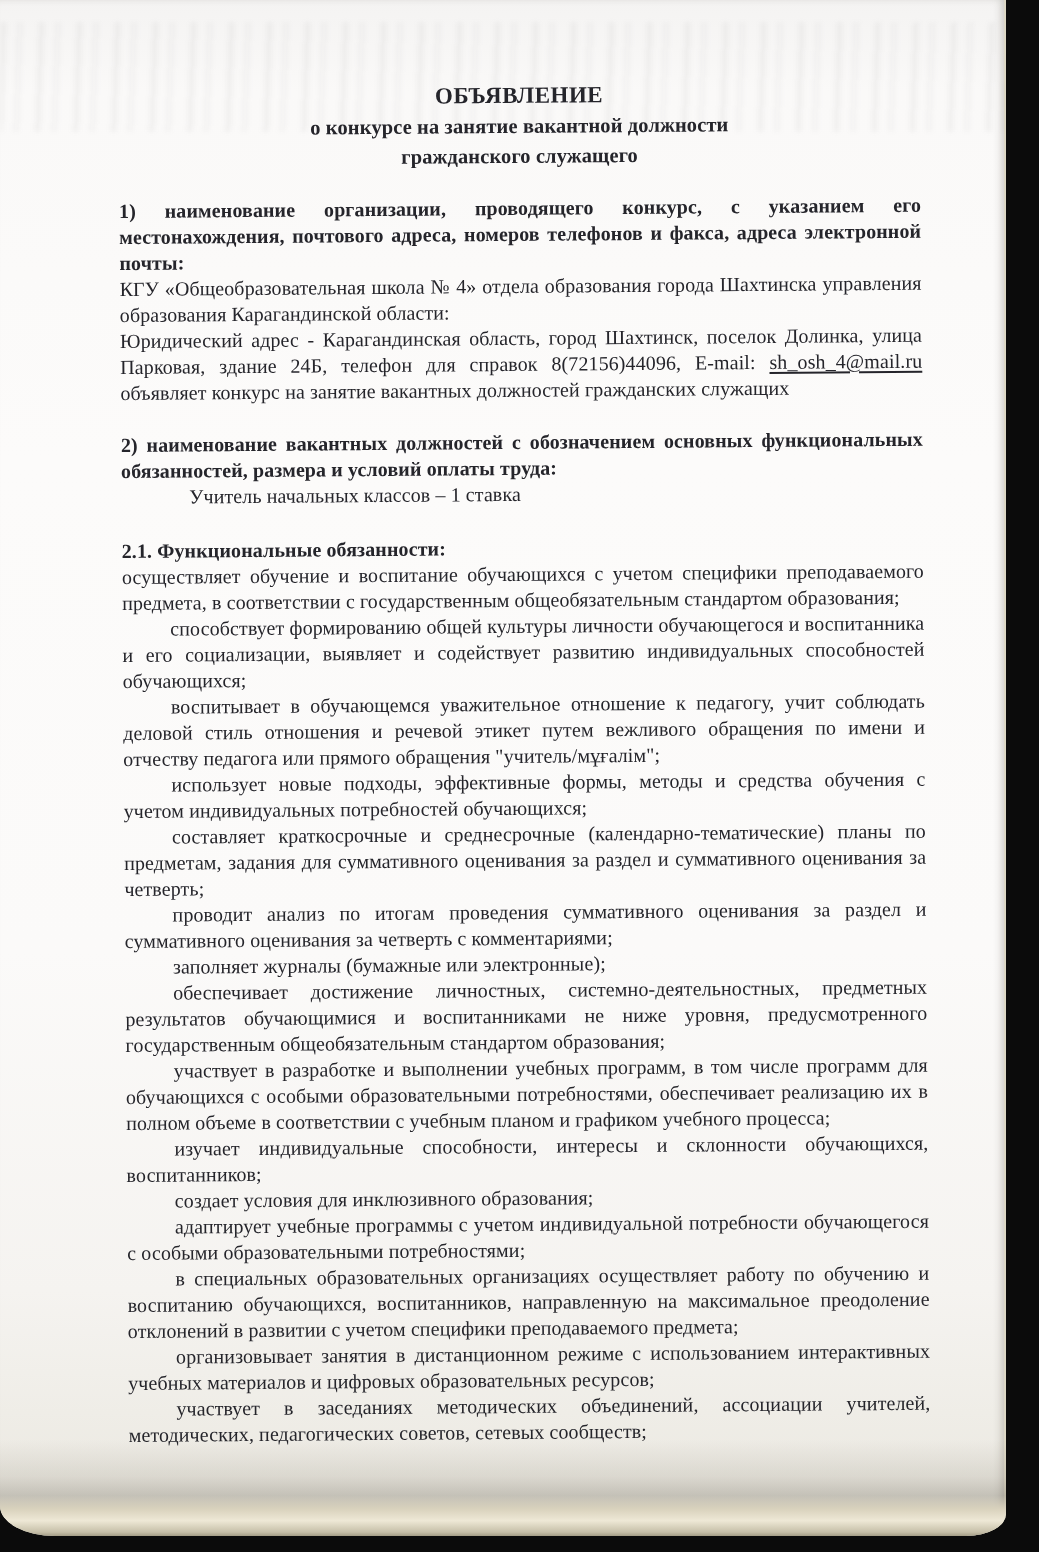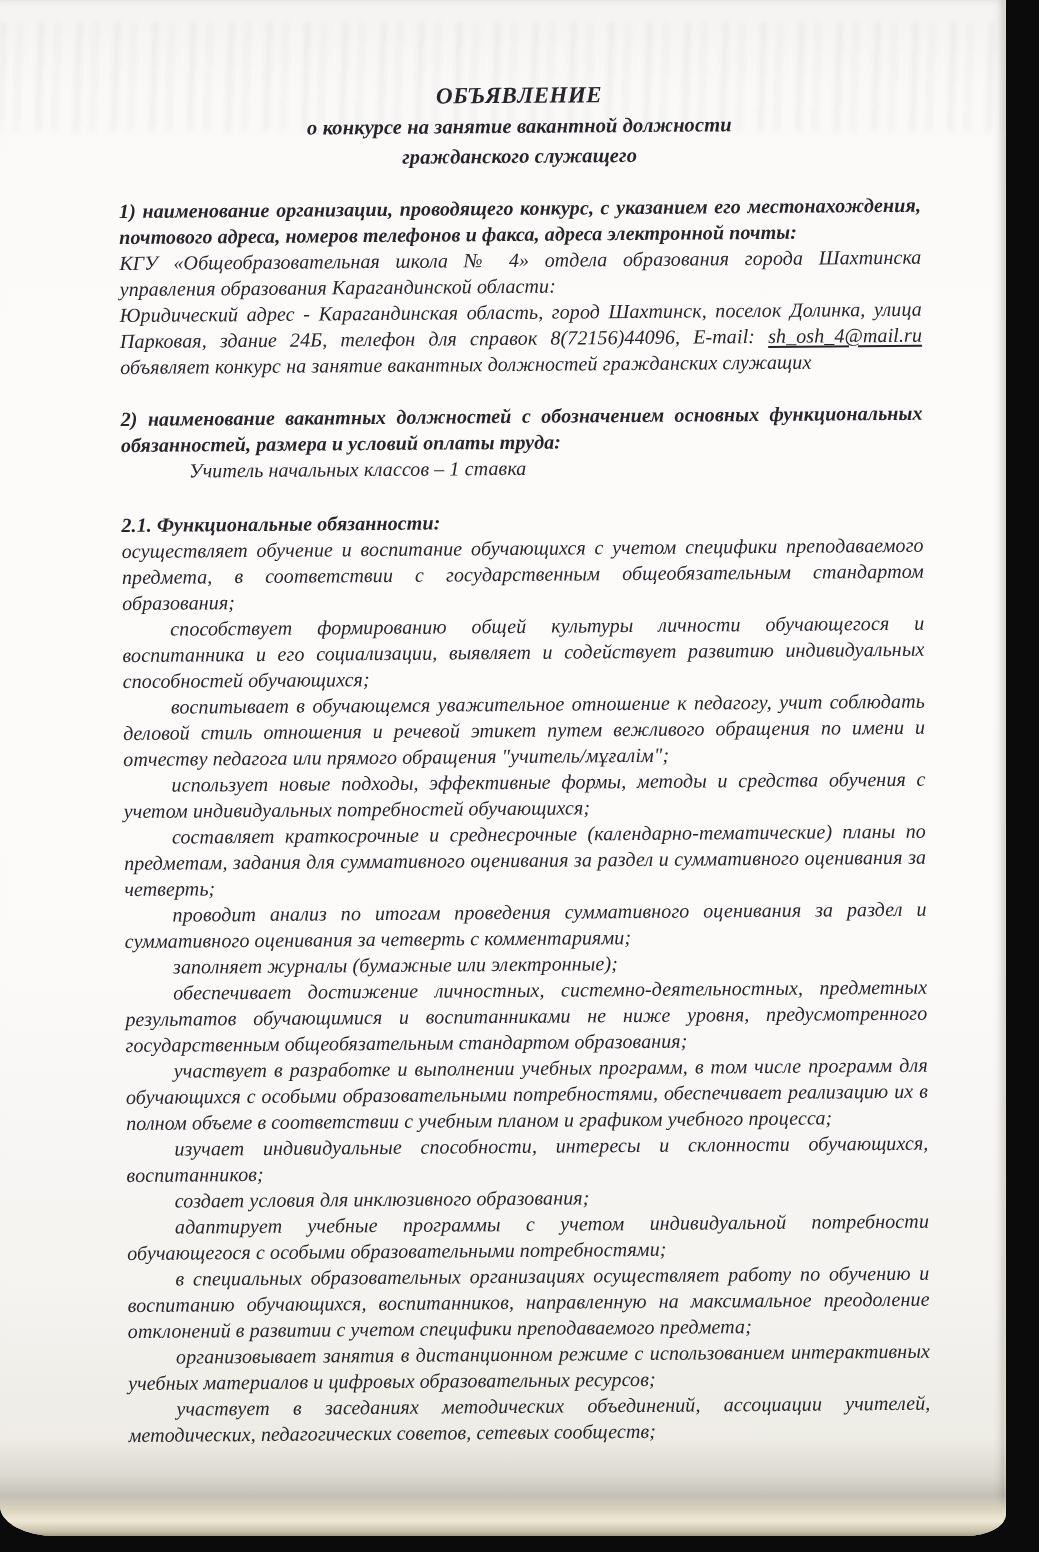--- a/index.html
+++ b/index.html
@@ -18,21 +18,20 @@
     width: 1004px; height: 1536px;
     background:
       linear-gradient(180deg,
         #f4f3f2 0%, #faf9f8 6%,
         #fcfbfa 30%, #fbfaf9 62%,
         #f5f3f0 84%, #efede7 92%, #e9e6de 100%);
     border-bottom-left-radius: 55px 30px;
     border-bottom-right-radius: 40px 22px;
     box-shadow: inset -5px 0 8px -3px rgba(60,55,40,0.25);
     border-right: 2px solid #ddd8c6;
-    font-style: italic;
   }
   
   .paper::before {
     content: "";
     position: absolute; left: 0; top: 22px;
     width: 100%; height: 110px;
     background: repeating-linear-gradient(92deg,
       rgba(110,110,112,0.055) 0 7px,
       rgba(255,255,255,0) 7px 16px,
       rgba(120,120,122,0.035) 16px 24px,

